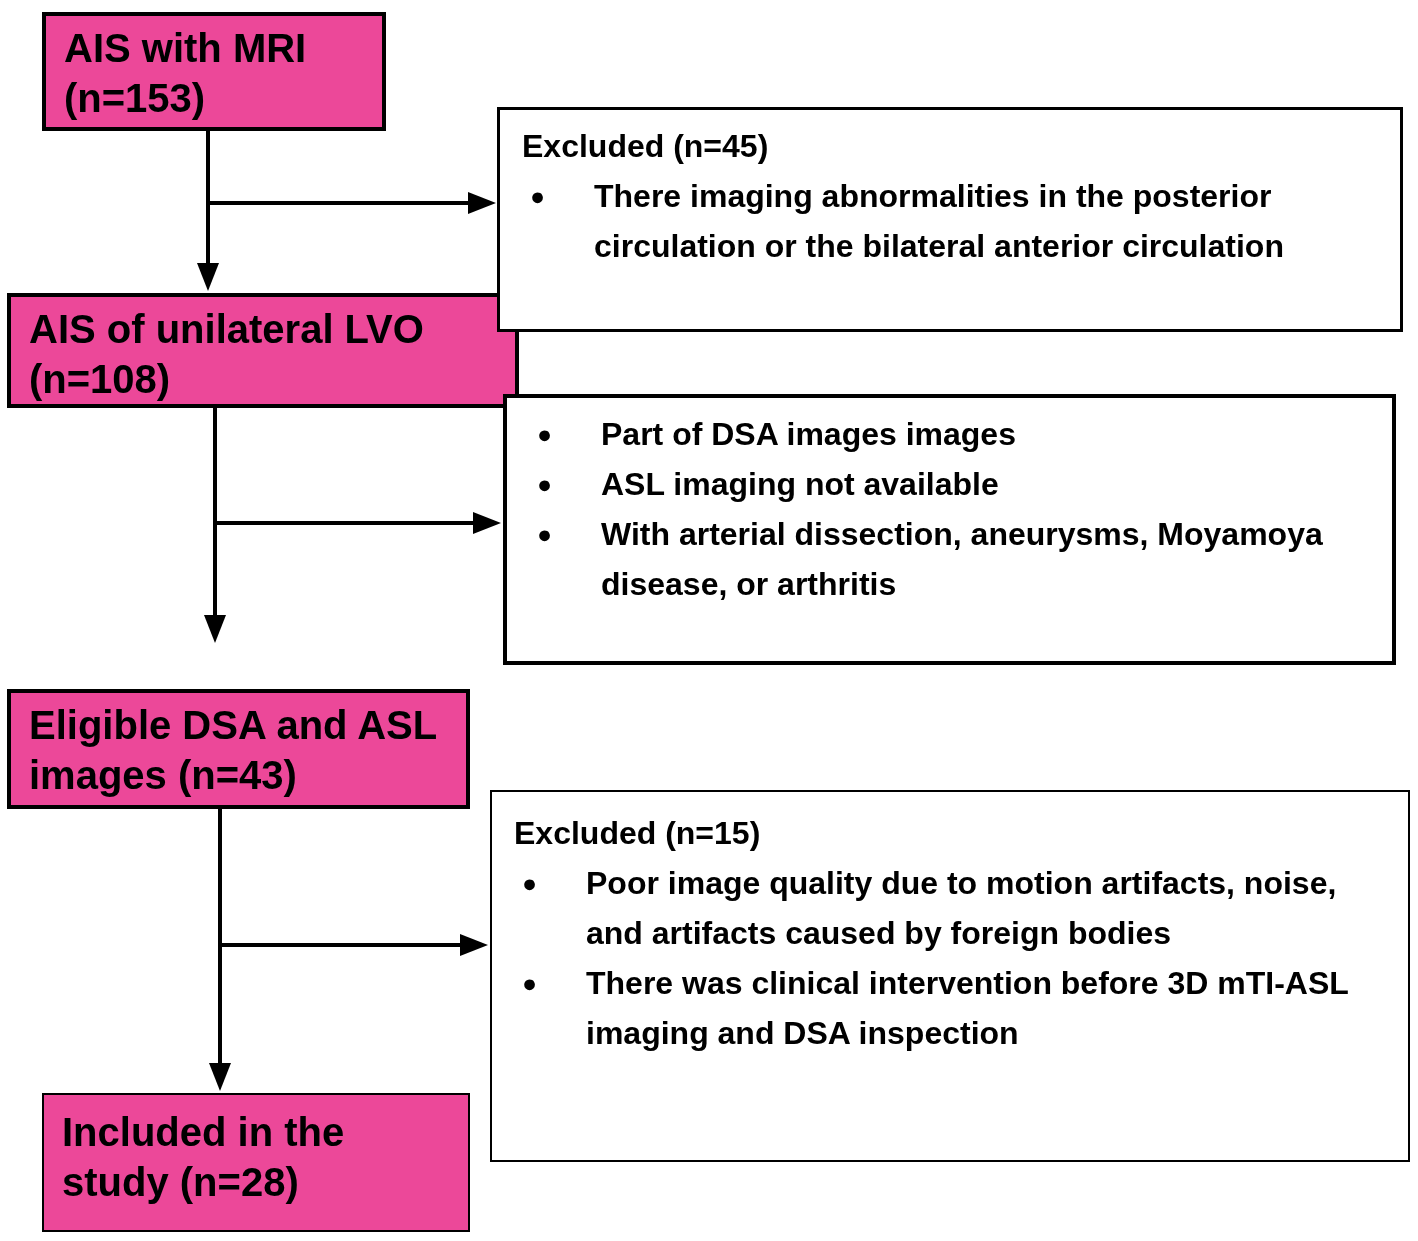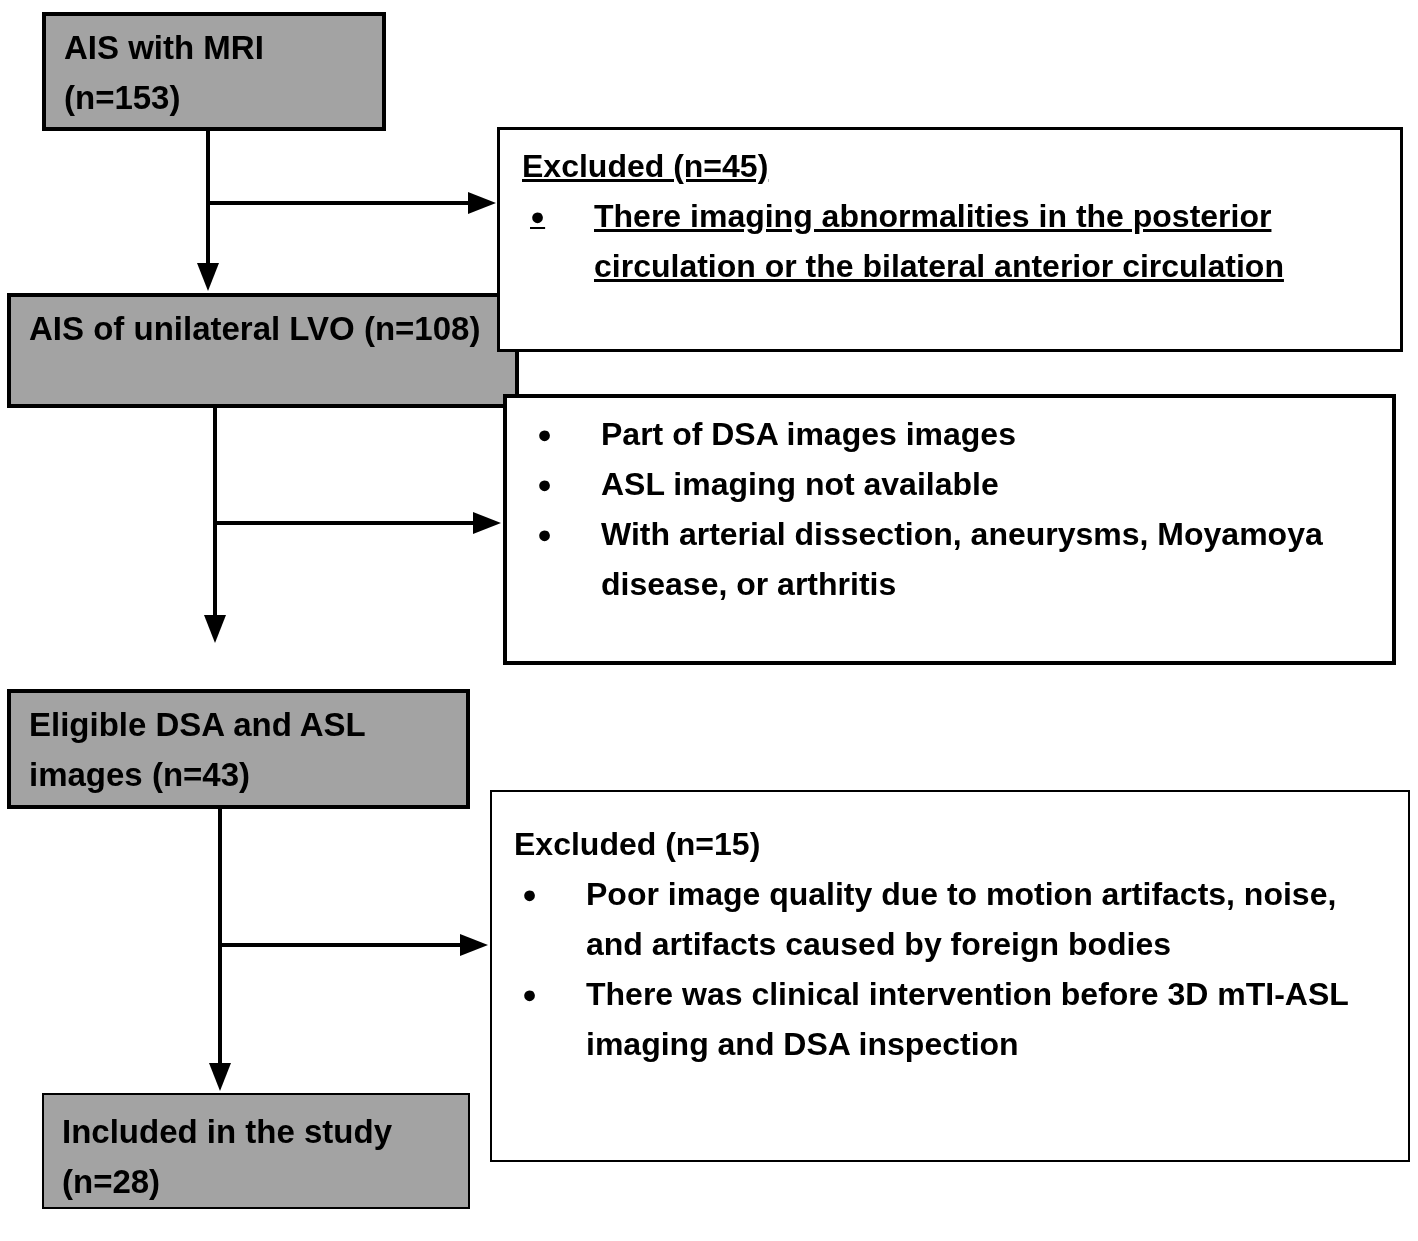--- a/index.html
+++ b/index.html
@@ -16,41 +16,41 @@
   .connectors {
     position: absolute;
     left: 0; top: 0;
     width: 1418px; height: 1241px;
     pointer-events: none;
   }
   .node {
     position: absolute;
     box-sizing: border-box;
     border: 4px solid #000;
-    background: #a3a3a3;
-    font-size: 33px;
+    background: #ec4899;
+    font-size: 40px;
     line-height: 50px;
     padding: 7px 14px 12px 18px;
   }
   .node-1 { left: 42px;  top: 12px;   width: 344px; height: 119px; border-width: 4px; }
   .node-2 { left: 7px;   top: 293px;  width: 512px; height: 115px; border-width: 4px; }
   .node-3 { left: 7px;   top: 645px;  width: 463px; height: 120px; border-width: 4px; margin-top: 44px; }
-  .node-4 { left: 42px;  top: 1093px; width: 428px; height: 116px; border-width: 2px; padding-top: 12px; }
+  .node-4 { left: 42px;  top: 1093px; width: 428px; height: 139px; border-width: 2px; padding-top: 12px; }
   .excl {
     position: absolute;
     box-sizing: border-box;
     border: 3px solid #000;
     background: #fff;
     font-size: 32px;
     line-height: 50px;
     padding: 11px 6px 10px 22px;
   }
-  .excl-1 { left: 497px; top: 127px; width: 906px; height: 225px; border-width: 3px; text-decoration: underline; }
+  .excl-1 { left: 497px; top: 107px; width: 906px; height: 225px; border-width: 3px; }
   .excl-2 { left: 503px; top: 394px; width: 893px; height: 271px; border-width: 4px; }
-  .excl-3 { left: 490px; top: 790px; width: 920px; height: 372px; border-width: 2px; padding-top: 27px; }
+  .excl-3 { left: 490px; top: 790px; width: 920px; height: 372px; border-width: 2px; padding-top: 16px; }
   .excl-title { margin: 0; }
   .bullet-row { display: flex; align-items: flex-start; }
   .bullet-cell {
     flex: 0 0 72px;
     width: 72px;
     font-size: 25px;
     line-height: 50px;
     padding-left: 8px;
     box-sizing: border-box;
   }

